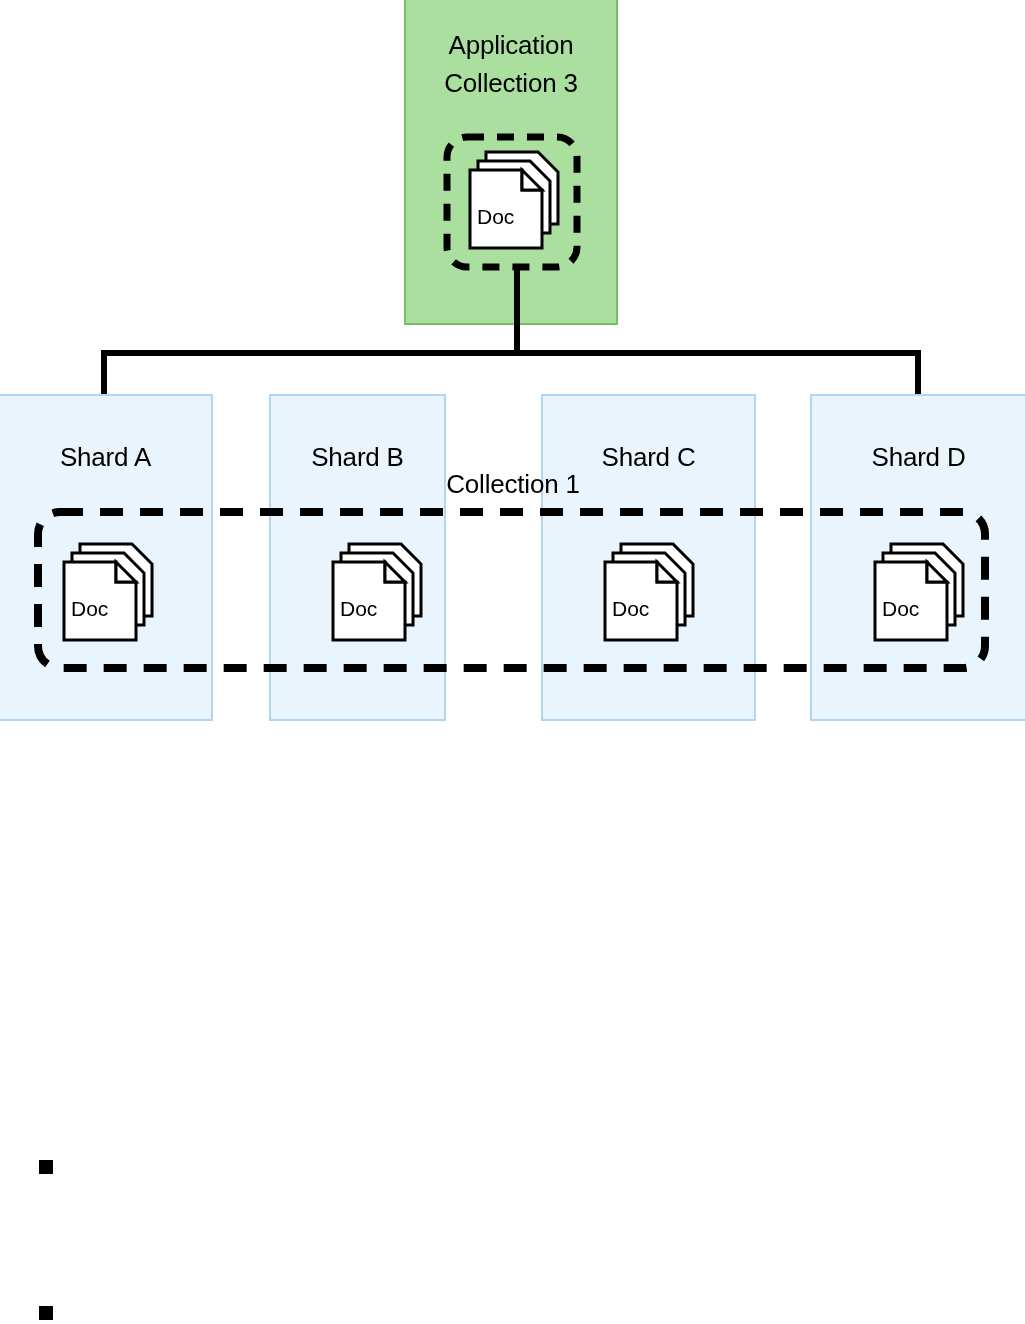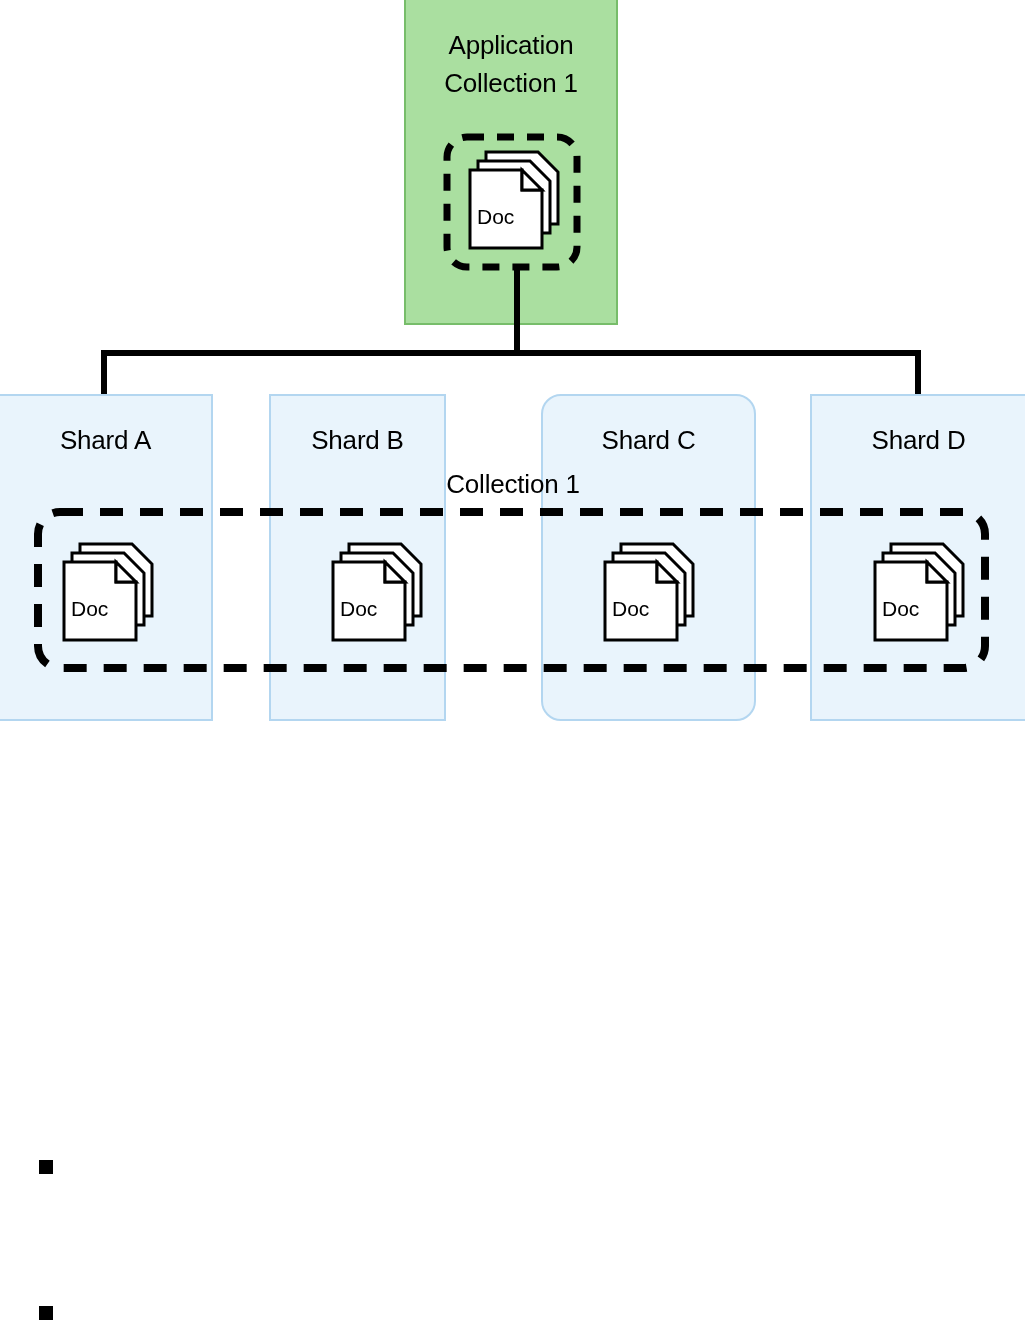--- a/index.html
+++ b/index.html
@@ -67,26 +67,26 @@
   .shard-box {
     position: absolute;
     top: 394px;
     height: 327px;
     background: #e9f4fc;
     border: 2px solid #b3d6f0;
     box-sizing: border-box;
   }
   .shard-a { left: -2px;  width: 215px; }
   .shard-b { left: 269px; width: 177px; }
-  .shard-c { left: 541px; width: 215px; border-radius: 20px; }
+  .shard-c { left: 541px; width: 215px; }
   .shard-d { left: 810px; width: 217px; }
 
   .shard-label {
     position: absolute;
-    top: 29px;
+    top: 46px;
     left: 0;
     width: 100%;
     text-align: center;
     font-size: 26px;
     line-height: 30px;
     letter-spacing: -0.2px;
   }
 
   
   .collection-label {
@@ -136,21 +136,21 @@
   .bullet-1 { left: 39px; top: 1160px; }
   .bullet-2 { left: 39px; top: 1306px; }
 </style>
 </head>
 <body>
 
 <div id="diagram-canvas">
 
   <div class="app-box">
     <div class="app-title">Application
-Collection 1</div>
+Collection 3</div>
   </div>
 
   <svg class="dash-box-top" viewBox="0 0 138 138" xmlns="http://www.w3.org/2000/svg">
     <rect x="4" y="4" width="130" height="130" rx="20" ry="20" fill="none" stroke="#000000" stroke-width="7" stroke-dasharray="17,13" stroke-linecap="butt"></rect>
   </svg>
 
   <svg class="doc-icon doc-top" viewBox="0 0 96 104" xmlns="http://www.w3.org/2000/svg">
     <g stroke="#000000" stroke-width="3" stroke-linejoin="miter" fill="#ffffff">
       <path d="M20,4 L72,4 L92,24 L92,76 L20,76 Z"></path>
       <path d="M12,13 L64,13 L84,33 L84,85 L12,85 Z"></path>

